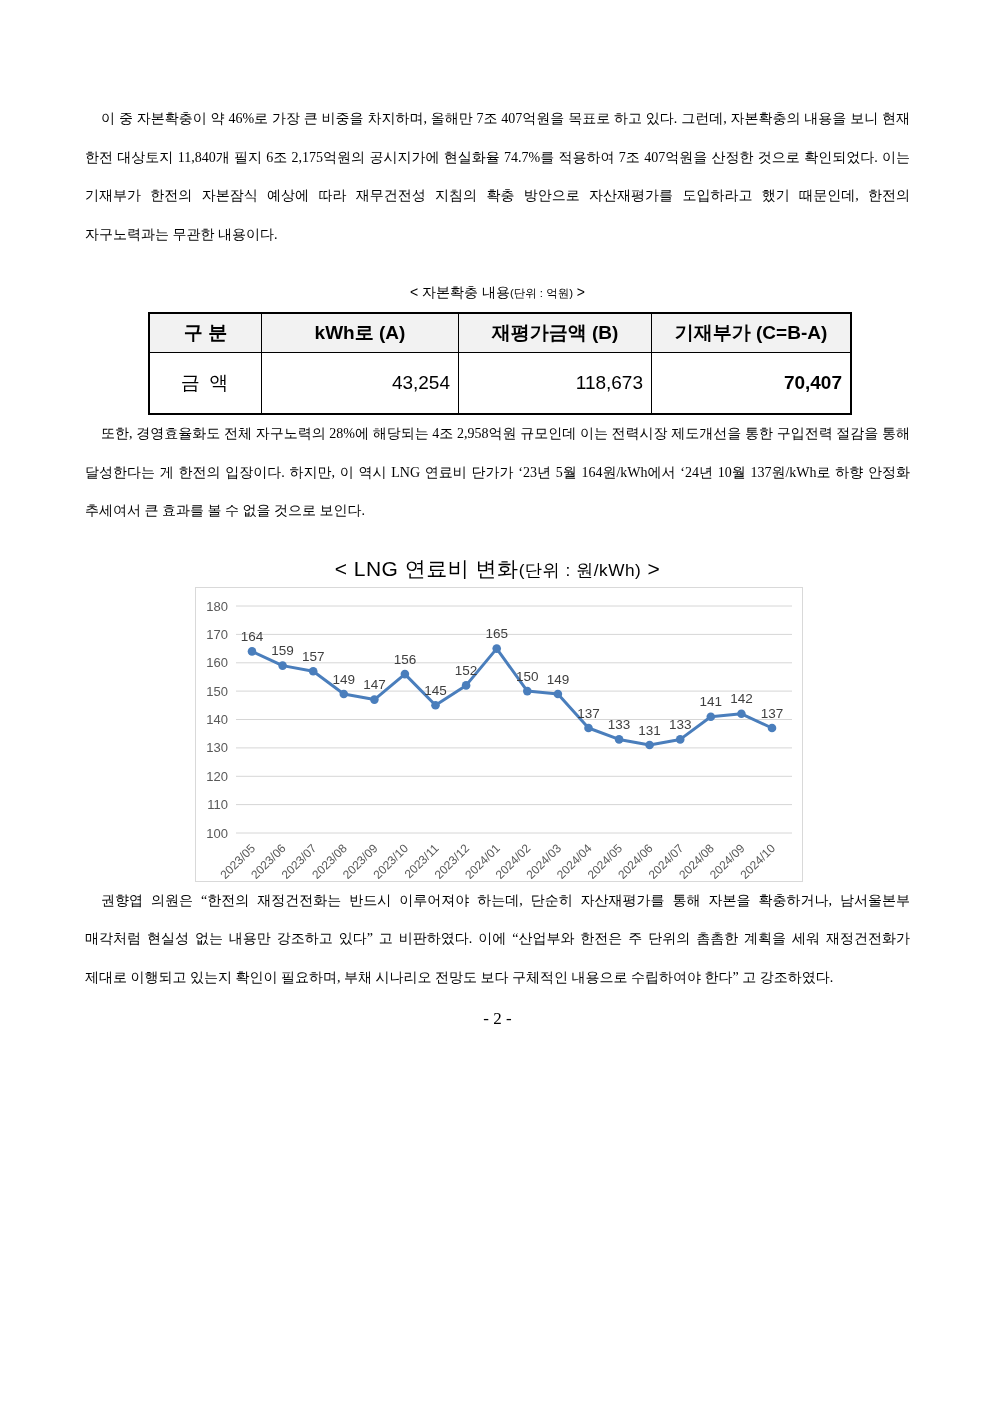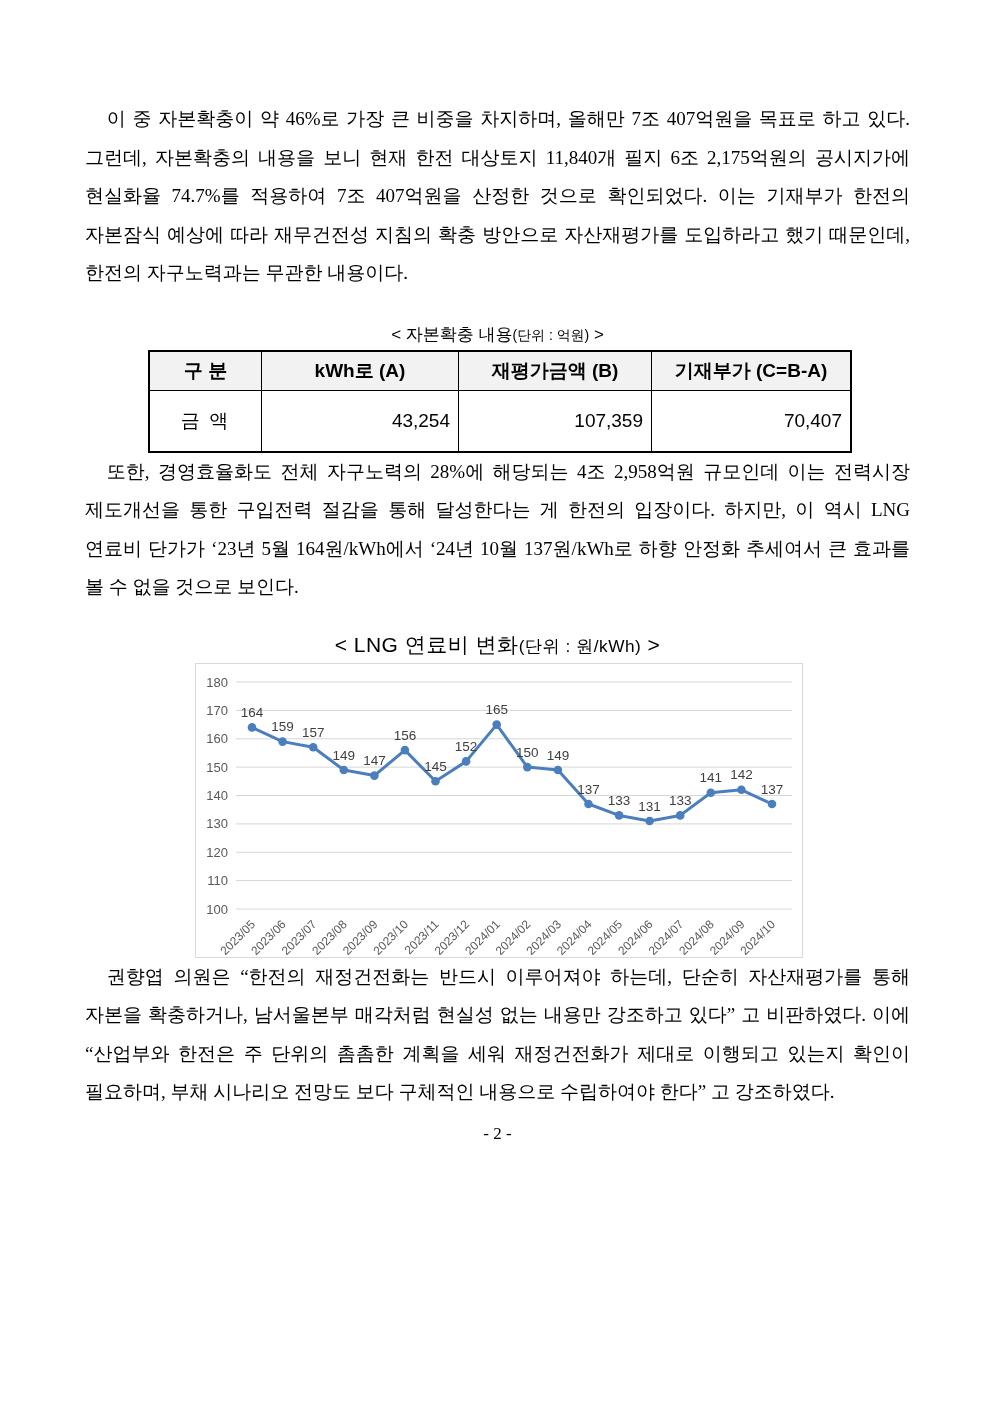--- a/index.html
+++ b/index.html
@@ -1,41 +1,41 @@
 <!DOCTYPE html>
 <html lang="ko"><head>
 <meta charset="utf-8">
 <style>
   html,body{margin:0;padding:0;background:#ffffff;}
   body{width:992px;height:1403px;font-family:"Liberation Serif",serif;color:#000;}
   .page{box-sizing:border-box;width:992px;height:1403px;padding:100px 82px 0 85px;position:relative;}
   p.body-text{
-    font-size:19px;line-height:38.5px;text-align:justify;text-indent:1.15em;
+    font-size:14px;line-height:38.5px;text-align:justify;text-indent:1.15em;
     margin:0;word-break:keep-all;
   }
   .caption{font-family:"Liberation Sans",sans-serif;text-align:center;color:#000;}
-  .table-caption{font-size:17px;margin:30px 0 4px 0;}
+  .table-caption{font-size:14px;margin:30px 0 10px 0;}
   .chart-caption{font-size:21px;margin:24px 0 4px 0;letter-spacing:0.5px;text-align:center;}
   .unit-text{font-size:0.82em;}
   table.data-table{
     border-collapse:collapse;margin-left:63px;font-family:"Liberation Sans",sans-serif;
     border:2.5px solid #000;
   }
   table.data-table th, table.data-table td{border:1.5px solid #000;}
   table.data-table th{
     background:#F2F2F2;font-weight:bold;font-size:19px;height:38px;text-align:center;padding:0 8px;
   }
   table.data-table td{font-size:19px;height:36px;padding:12px 8px;}
   .col-label{width:95px;margin-top:8px;}
   .col-book{width:180px;}
   .col-reval{width:176px;}
   .col-gain{width:182px;}
   td.label-cell{text-align:center;letter-spacing:2px;}
   td.num{text-align:right;padding-right:16px;}
-  td.num-bold{text-align:right;padding-right:16px;font-weight:normal;}
+  td.num-bold{text-align:right;padding-right:16px;font-weight:bold;}
   .chart-box{
     width:606px;height:293px;margin:4px 0 0 110px;border:1px solid #D9D9D9;
     font-family:"Liberation Sans",sans-serif;overflow:hidden;
   }
   .spacer-p2{margin-top:36px;}
   .spacer-p3{margin-top:40px;}
   .spacer-p4{margin-top:26px;}
   .page-number{
     text-align:center;font-size:17px;margin-top:12px;font-family:"Liberation Serif",serif;
   }
@@ -55,21 +55,21 @@
         <th class="col-label">구 분</th>
         <th class="col-book">kWh로 (A)</th>
         <th class="col-reval">재평가금액 (B)</th>
         <th class="col-gain">기재부가 (C=B-A)</th>
       </tr>
     </thead>
     <tbody>
       <tr>
         <td class="label-cell">금 액</td>
         <td class="num">43,254</td>
-        <td class="num">107,359</td>
+        <td class="num">118,673</td>
         <td class="num-bold">70,407</td>
       </tr>
     </tbody>
   </table>
 
   <p class="body-text spacer-p2">또한, 경영효율화도 전체 자구노력의 28%에 해당되는 4조 2,958억원 규모인데 이는 전력시장 제도개선을 통한 구입전력 절감을 통해 달성한다는 게 한전의 입장이다. 하지만, 이 역시 LNG 연료비 단가가 ‘23년 5월 164원/kWh에서 ‘24년 10월 137원/kWh로 하향 안정화 추세여서 큰 효과를 볼 수 없을 것으로 보인다.</p>
 
   <div class="caption chart-caption"><span>&lt; LNG 연료비 변화</span><span class="unit-text">(단위 : 원/kWh)</span><span> &gt;</span></div>
 
   <div class="chart-box"><svg width="604" height="291" viewBox="0 0 604 291" xmlns="http://www.w3.org/2000/svg">

